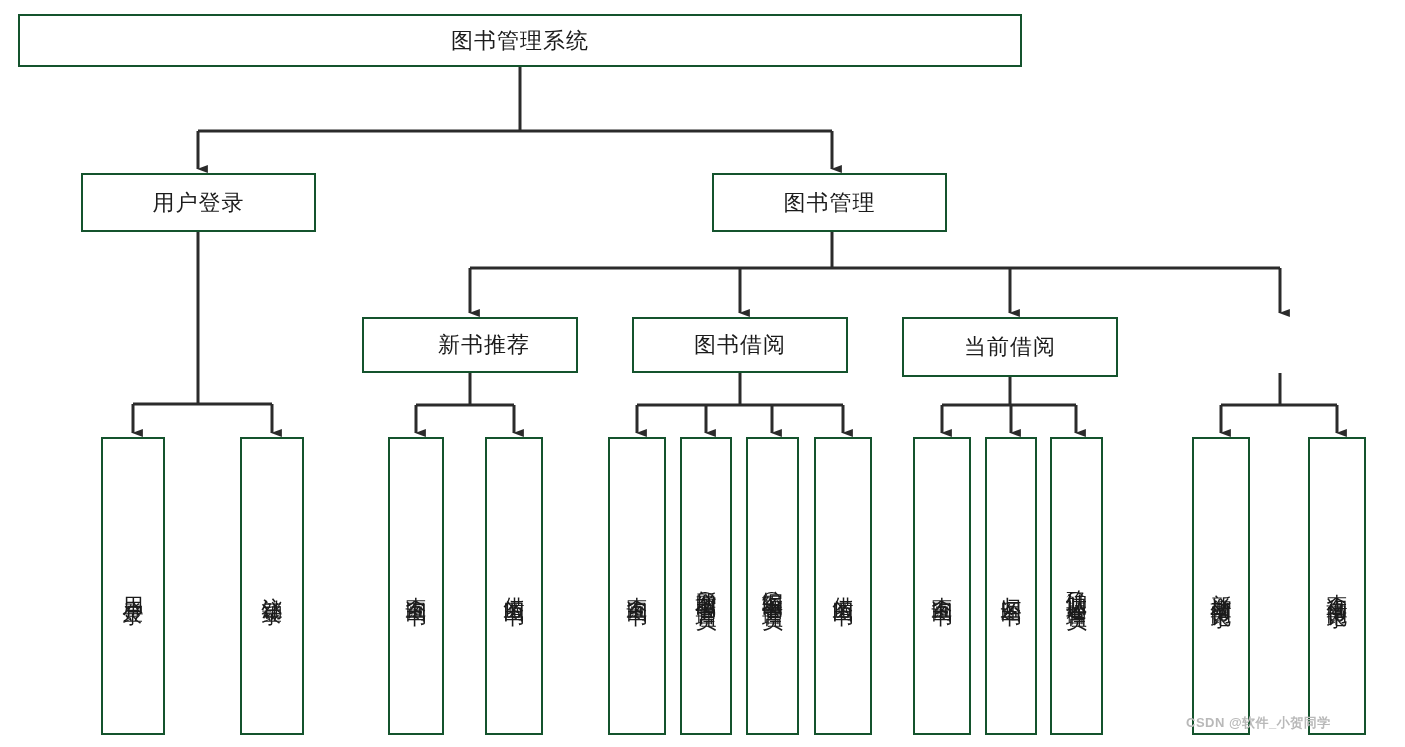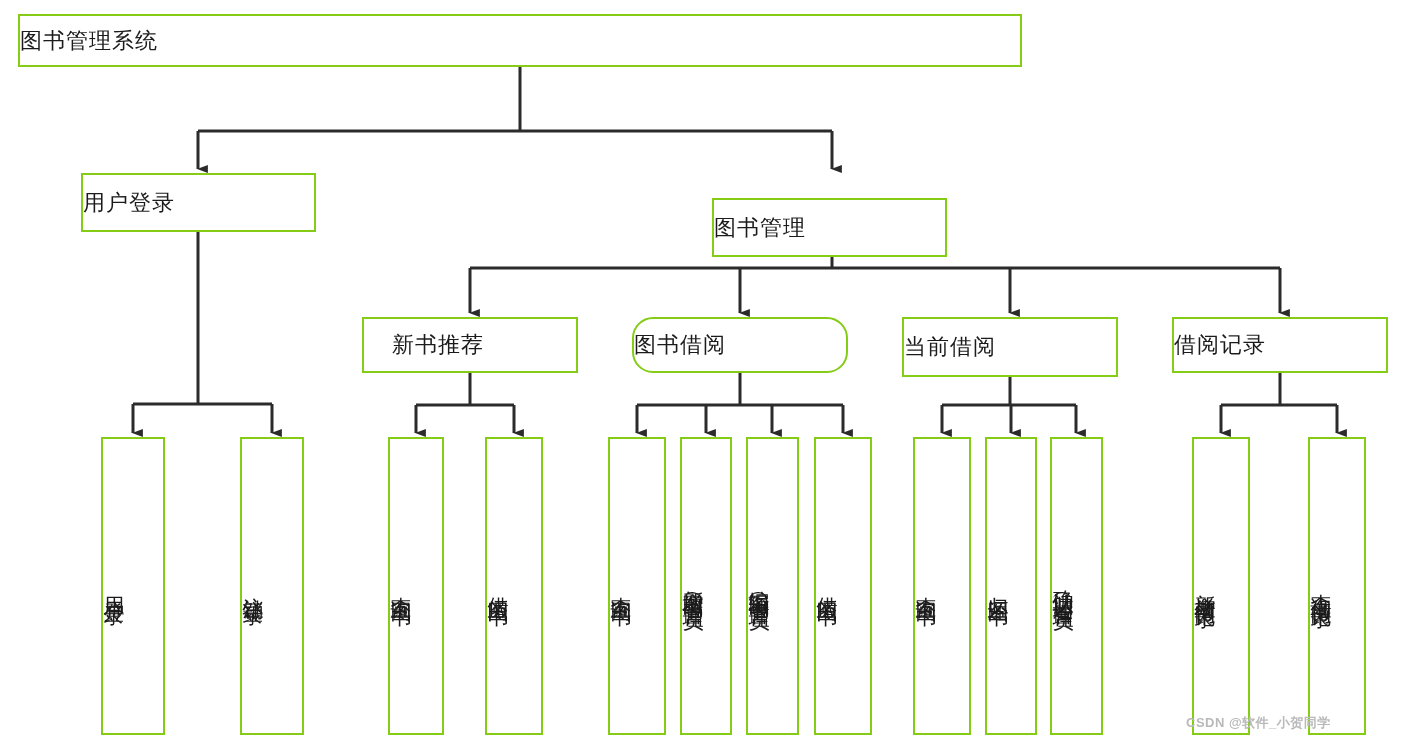--- a/index.html
+++ b/index.html
@@ -20,24 +20,25 @@
   #wires {
     position: absolute;
     left: 0;
     top: 0;
     width: 1405px;
     height: 747px;
   }
   .node {
     position: absolute;
     box-sizing: border-box;
-    border: 2px solid #84cc16;
+    border: 2px solid #14532d;
     background: #ffffff;
     display: flex;
     align-items: center;
+    justify-content: center;
     color: #1b1b1b;
   }
   .node.horiz {
     font-size: 22px;
     letter-spacing: 1px;
   }
   .node.vert {
     font-size: 21px;
     letter-spacing: 2px;
   }
@@ -112,35 +113,32 @@
     </g>
   </svg>
 
   <div class="node horiz" style="left:18px; top:14px; width:1004px; height:53px;">
     <span>图书管理系统</span>
   </div>
 
   <div class="node horiz" style="left:81px; top:173px; width:235px; height:59px;">
     <span>用户登录</span>
   </div>
-  <div class="node horiz" style="left:712px; top:173px; width:235px; height:59px;margin-top:25px;">
+  <div class="node horiz" style="left:712px; top:173px; width:235px; height:59px;">
     <span>图书管理</span>
   </div>
 
   <div class="node horiz" style="left:362px; top:317px; width:216px; height:56px;padding-left:28px;">
     <span>新书推荐</span>
   </div>
-  <div class="node horiz" style="left:632px; top:317px; width:216px; height:56px;border-radius:21px;">
+  <div class="node horiz" style="left:632px; top:317px; width:216px; height:56px;">
     <span>图书借阅</span>
   </div>
   <div class="node horiz" style="left:902px; top:317px; width:216px; height:60px;">
     <span>当前借阅</span>
-  </div>
-  <div class="node horiz" style="left:1172px; top:317px; width:216px; height:56px;">
-    <span>借阅记录</span>
   </div>
 
   <div class="node vert" style="left:101px; top:437px; width:64px; height:298px;">
     <span class="vtext">用户登录</span>
   </div>
   <div class="node vert" style="left:240px; top:437px; width:64px; height:298px;">
     <span class="vtext">注销登录</span>
   </div>
 
   <div class="node vert" style="left:388px; top:437px; width:56px; height:298px;">

